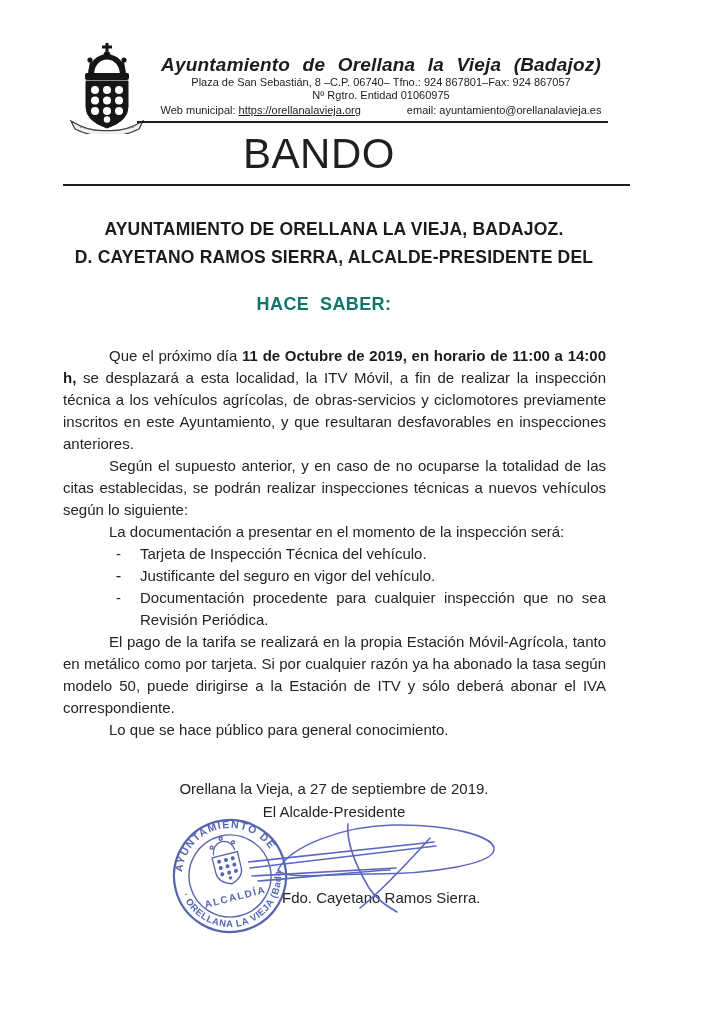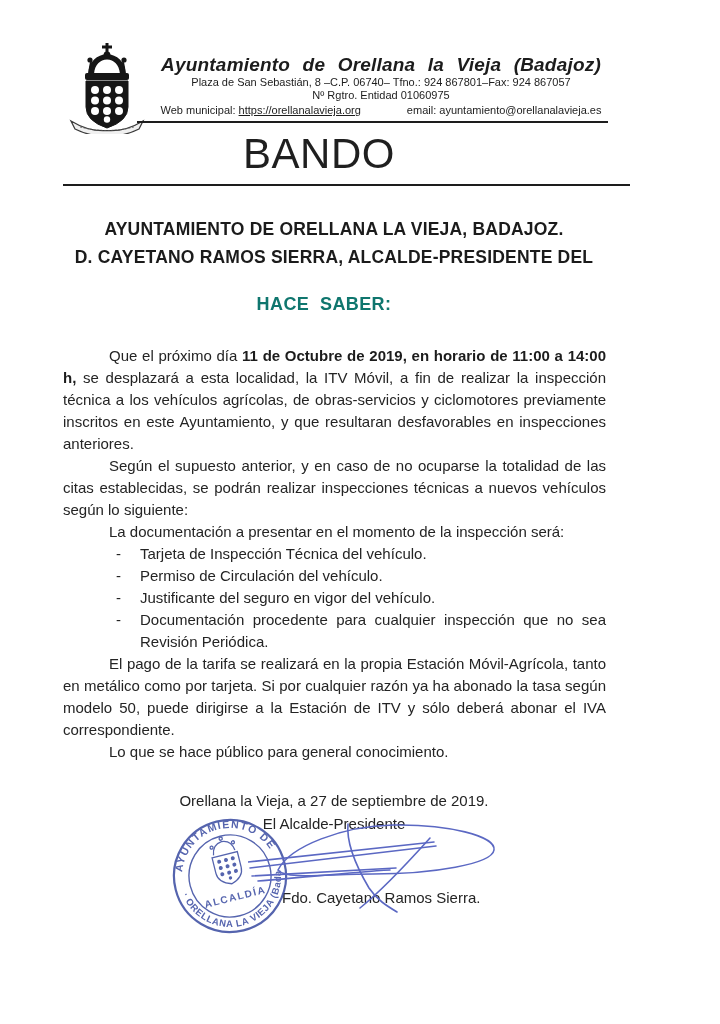--- a/index.html
+++ b/index.html
@@ -36,21 +36,21 @@
   .body p{margin:0;text-indent:46px;}
   .p1{margin-bottom:22px;}
   .p2{margin-bottom:14px;}
   .bold-seg{font-weight:600;color:#1c1c1c;}
   .doc-list{margin:0 0 0 53px;}
   .li{position:relative;padding-left:24px;text-align:justify;}
   .li .marker{position:absolute;left:0;top:0;}
   .p5{margin-top:22px;}
   
   .date-block{position:absolute;left:0;right:0;top:777px;text-align:center;
-              font-size:15px;line-height:23px;color:#242424;margin-top:12px;}
+              font-size:15px;line-height:23px;color:#242424;}
   .fdo{position:absolute;left:282px;top:889px;font-size:15px;color:#242424;}
   .stamp{position:absolute;left:160px;top:806px;width:140px;height:140px;opacity:.88;}
   .signature{position:absolute;left:248px;top:810px;width:260px;height:110px;}
 </style>
 </head>
 <body>
 
 <div class="page">
 
   <svg class="logo" viewBox="0 0 86 92">
@@ -98,21 +98,21 @@
     <div>D. CAYETANO RAMOS SIERRA, ALCALDE-PRESIDENTE DEL</div>
   </div>
   <div class="saber">HACE  SABER:</div>
 
   <div class="body">
     <p class="p1"><span>Que el próximo día </span><span class="bold-seg">11 de Octubre de 2019, en horario de 11:00 a 14:00 h,</span><span> se desplazará a esta localidad, la ITV Móvil, a fin de realizar la inspección técnica a los vehículos agrícolas, de obras-servicios y ciclomotores previamente inscritos en este Ayuntamiento, y que resultaran desfavorables en inspecciones anteriores.</span></p>
     <p class="p2">Según el supuesto anterior, y en caso de no ocuparse la totalidad de las citas establecidas, se podrán realizar inspecciones técnicas a nuevos vehículos según lo siguiente:</p>
     <p class="p3">La documentación a presentar en el momento de la inspección será:</p>
     <div class="doc-list">
       <div class="li"><span class="marker">-</span><span>Tarjeta de Inspección Técnica del vehículo.</span></div>
-      <div class="li"><span class="marker">-</span><span>Permiso de Circulación del vehículo.</span></div>
+      <div class="li"><span class="marker">-</span></div>
       <div class="li"><span class="marker">-</span><span>Justificante del seguro en vigor del vehículo.</span></div>
       <div class="li"><span class="marker">-</span><span>Documentación procedente para cualquier inspección que no sea Revisión Periódica.</span></div>
     </div>
     <p class="p4">El pago de la tarifa se realizará en la propia Estación Móvil-Agrícola, tanto en metálico como por tarjeta. Si por cualquier razón ya ha abonado la tasa según modelo 50, puede dirigirse a la Estación de ITV y sólo deberá abonar el IVA correspondiente.</p>
     <p class="p5">Lo que se hace público para general conocimiento.</p>
   </div>
 
   <div class="date-block">
     <div>Orellana la Vieja, a 27 de septiembre de 2019.</div>
     <div>El Alcalde-Presidente</div>

